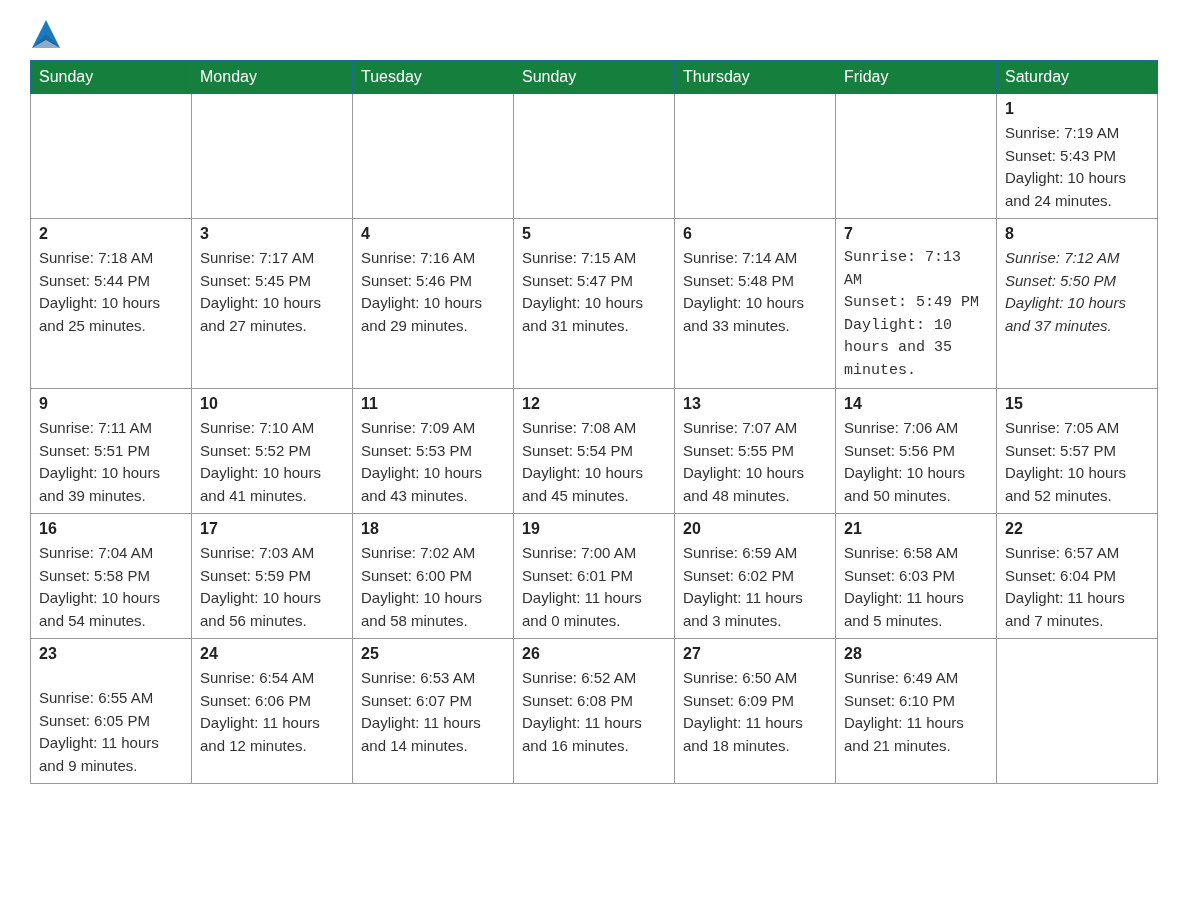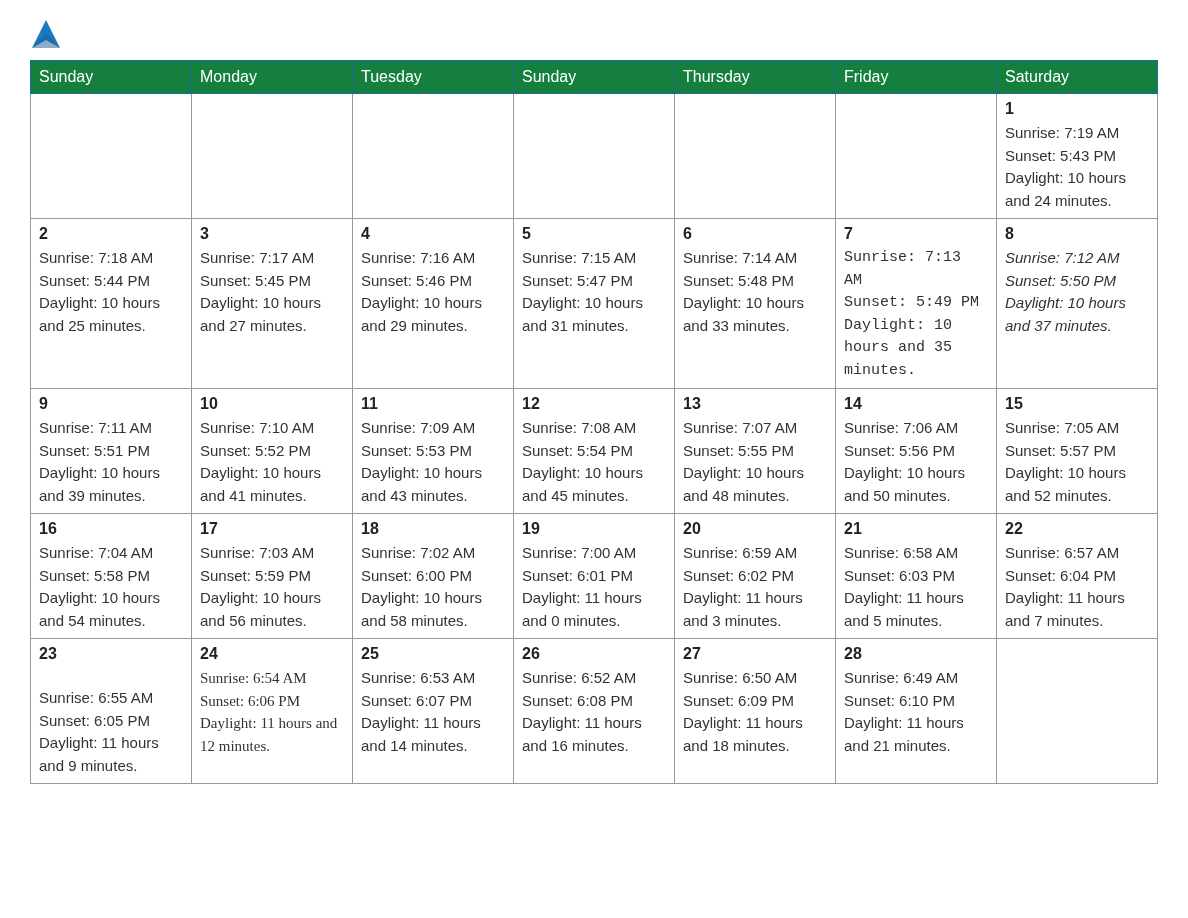--- a/index.html
+++ b/index.html
@@ -261,21 +261,21 @@
       </tr>
       <tr>
         <td>
           <div class="day-number">23</div>
           <div class="day-info" style="white-space: pre-line; margin-top: 24px;">Sunrise: 6:55 AM
 Sunset: 6:05 PM
 Daylight: 11 hours and 9 minutes.</div>
         </td>
         <td>
           <div class="day-number">24</div>
-          <div class="day-info" style="white-space: pre-line; font-family: Liberation Serif, serif;">Sunrise: 6:54 AM
+          <div class="day-info" style="white-space: pre-line;">Sunrise: 6:54 AM
 Sunset: 6:06 PM
 Daylight: 11 hours and 12 minutes.</div>
         </td>
         <td>
           <div class="day-number">25</div>
           <div class="day-info" style="white-space: pre-line;">Sunrise: 6:53 AM
 Sunset: 6:07 PM
 Daylight: 11 hours and 14 minutes.</div>
         </td>
         <td>

